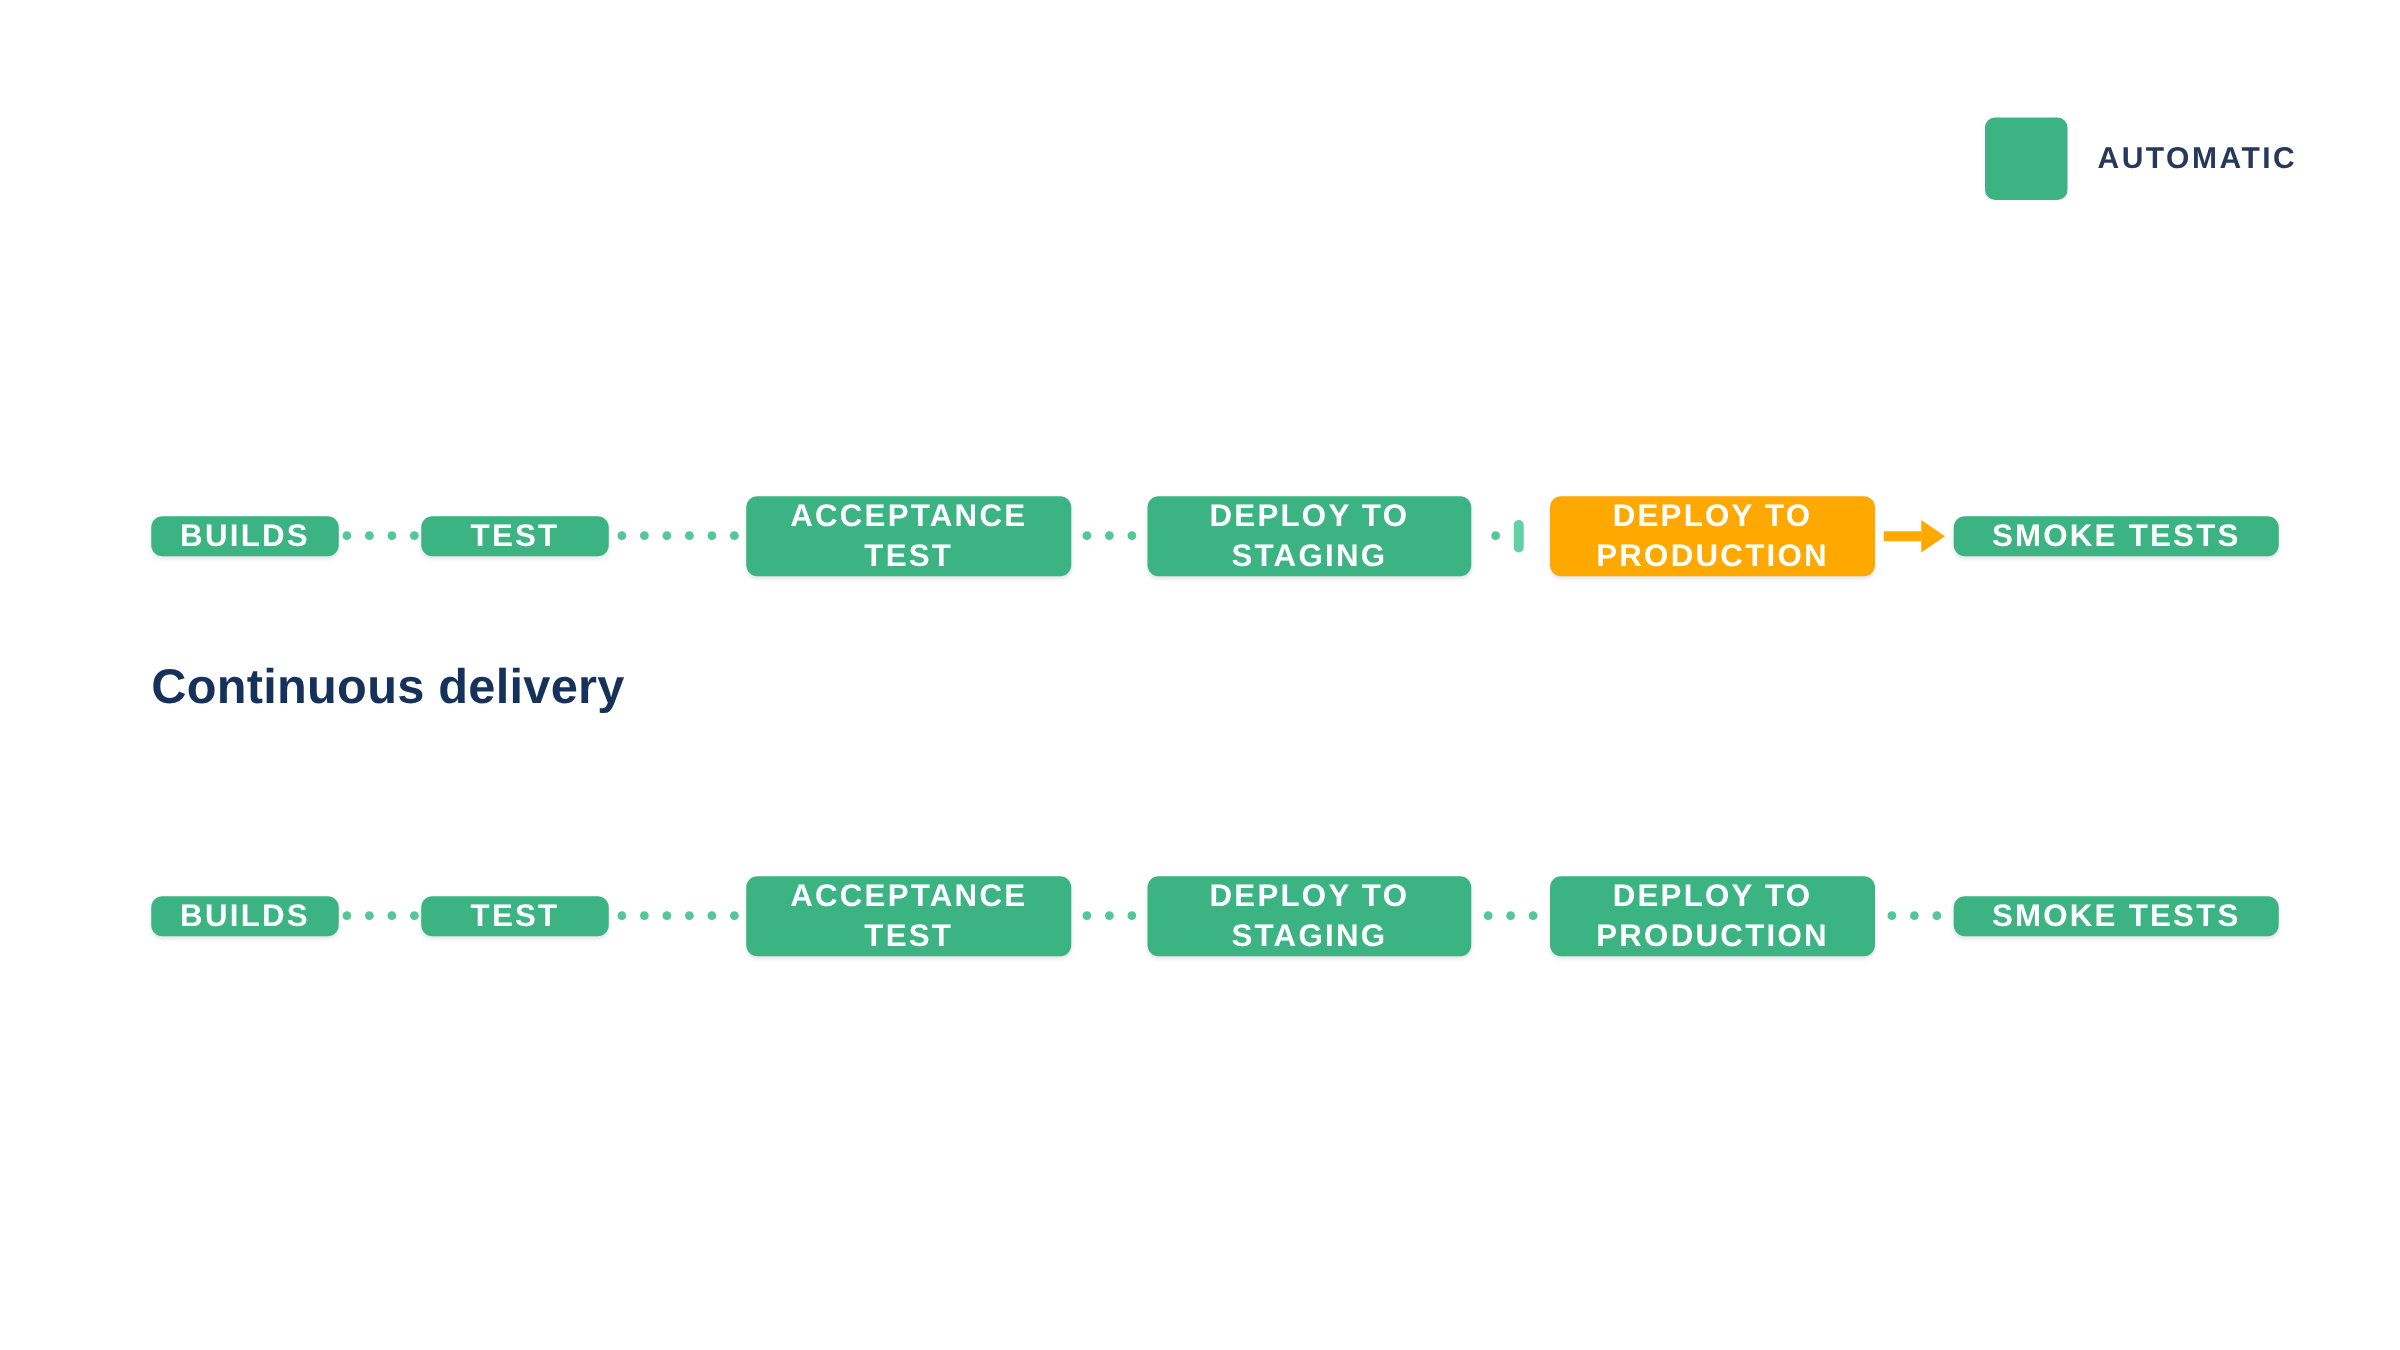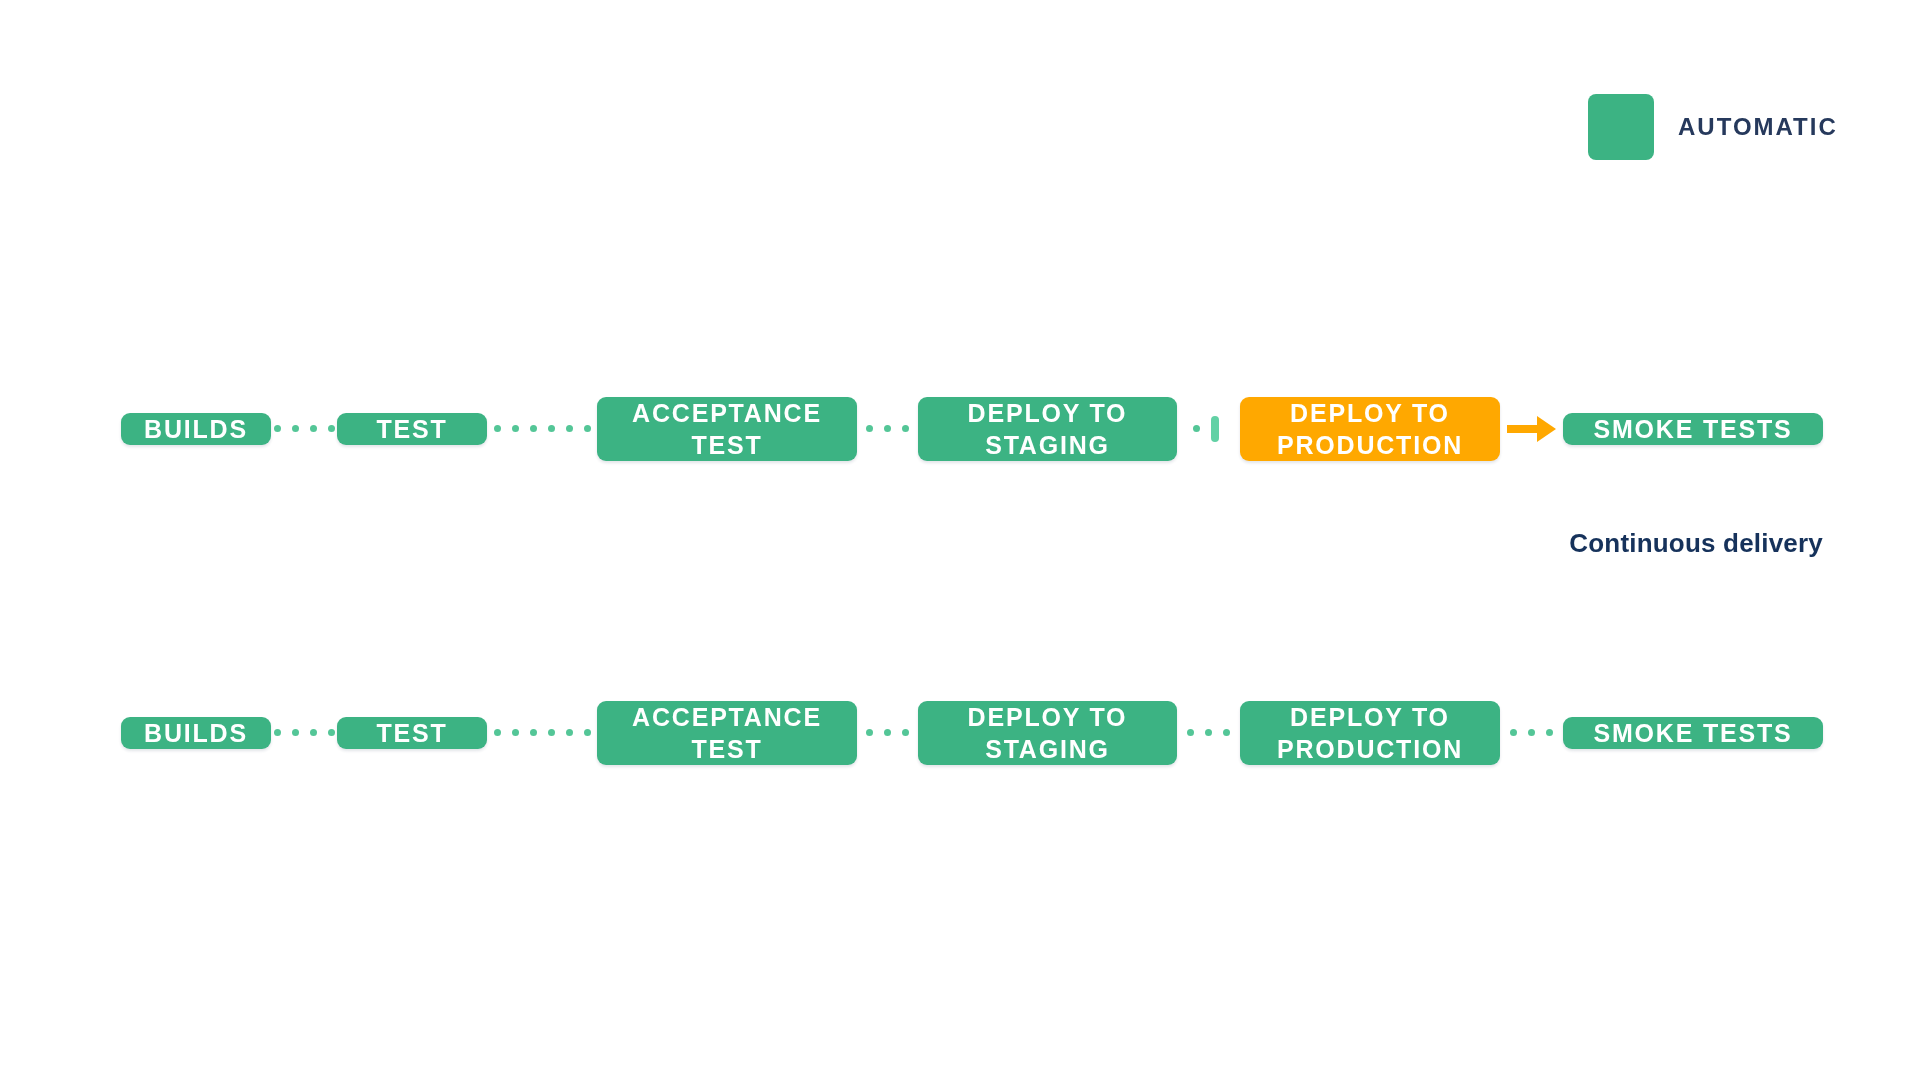--- a/index.html
+++ b/index.html
@@ -53,22 +53,22 @@
   }
   .conn.arrow{justify-content:center;}
   .arrow-shaft{width:30px;height:8px;background:#FFA800;flex:0 0 auto;}
   .arrow-head{
     width:0;height:0;flex:0 0 auto;
     border-top:13px solid transparent;border-bottom:13px solid transparent;
     border-left:19px solid #FFA800;
   }
   
   .caption{
-    position:absolute;left:121px;width:1702px;text-align:right;
-    font-size:26px;font-weight:bold;color:#16325B;letter-spacing:.2px;
+    position:absolute;left:121px;width:1702px;text-align:left;
+    font-size:39px;font-weight:bold;color:#16325B;letter-spacing:.2px;
   }
   .caption.cap1{top:528px;}
   .caption.cap2{top:832px;}
 </style>
 </head>
 <body>
 
 <div class="canvas">
 
   <div class="legend">

